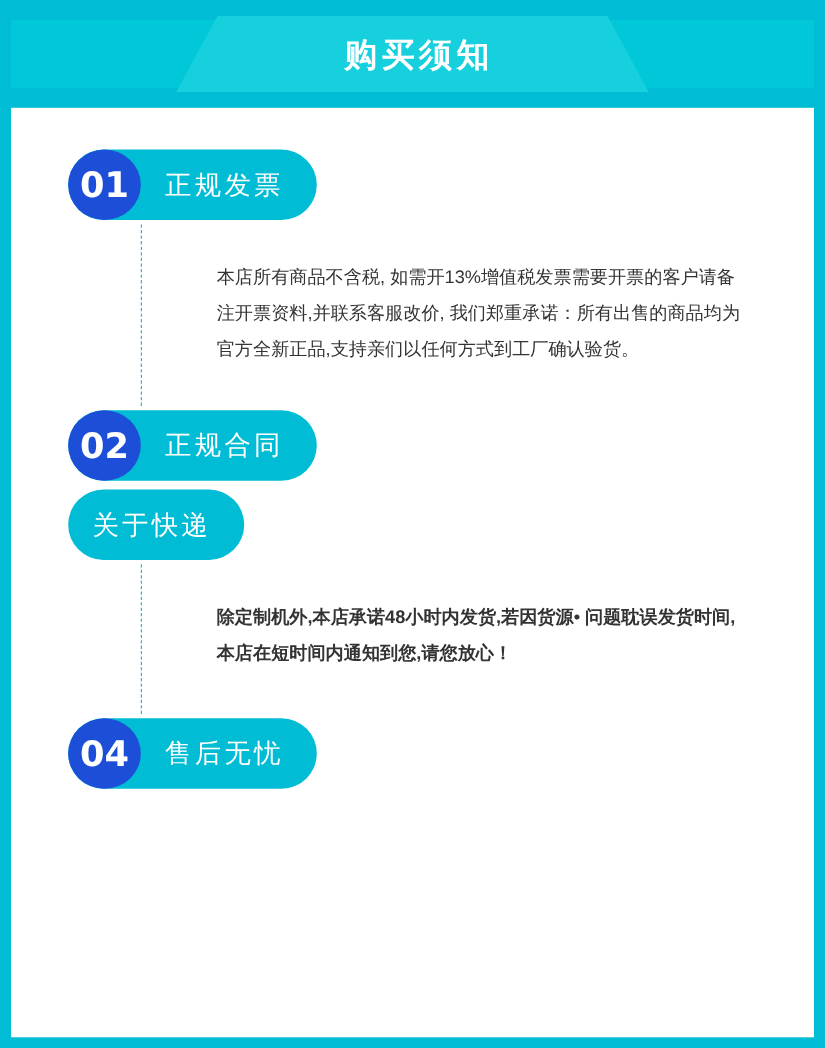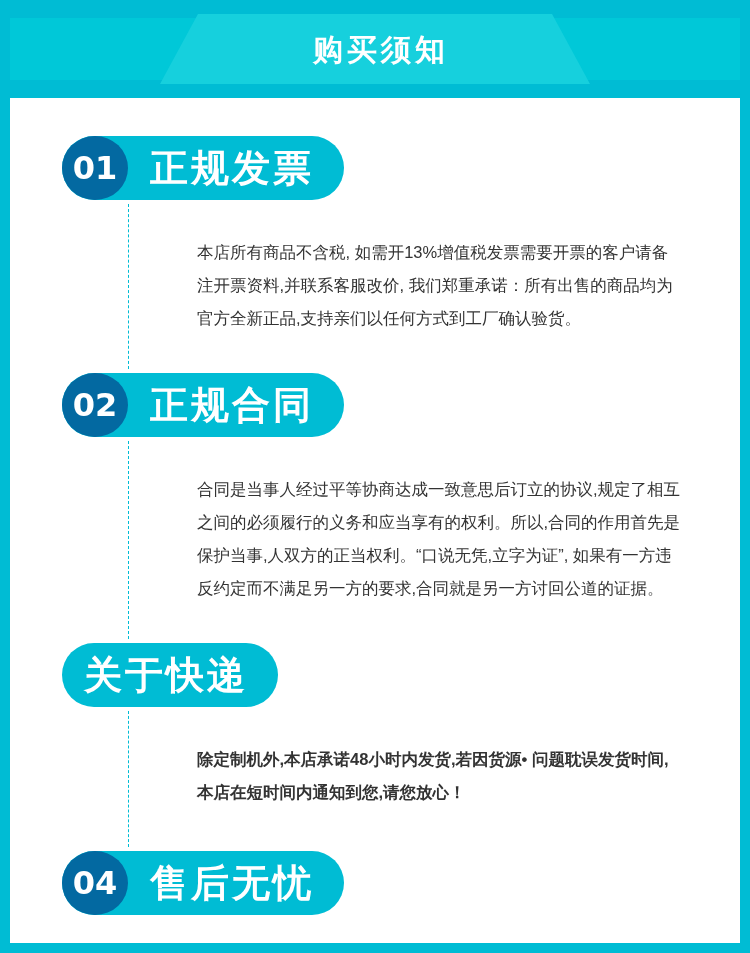--- a/index.html
+++ b/index.html
@@ -83,33 +83,33 @@
     border-radius: 34px;
     background: #00bcd4;
     padding-right: 30px;
     box-sizing: border-box;
   }
   .pill-num {
     width: 66px;
     min-width: 66px;
     height: 64px;
     border-radius: 50%;
-    background: #0369a1;
+    background: #1d4ed8;
     color: #ffffff;
     font-size: 32px;
     font-weight: bold;
     display: flex;
     align-items: center;
     justify-content: center;
     font-family: "DejaVu Sans", sans-serif;
   }
   .pill-text {
     color: #ffffff;
-    font-size: 38px;
-    font-weight: bold;
+    font-size: 24px;
+    font-weight: normal;
     letter-spacing: 3px;
     padding-left: 22px;
     white-space: nowrap;
   }
   .body-text {
     position: relative;
     margin-left: 66px;
     padding-left: 52px;
     padding-top: 16px;
     padding-bottom: 10px;
@@ -158,23 +158,20 @@
       </div>
     </div>
 
     <div class="section sec-2">
       <div class="badge-row">
         <div class="pill">
           <div class="pill-num">02</div>
           <div class="pill-text">正规合同</div>
         </div>
       </div>
-      <div class="body-text">
-        <p>合同是当事人经过平等协商达成一致意思后订立的协议,规定了相互之间的必须履行的义务和应当享有的权利。所以,合同的作用首先是保护当事,人双方的正当权利。“口说无凭,立字为证”, 如果有一方违反约定而不满足另一方的要求,合同就是另一方讨回公道的证据。</p>
-      </div>
     </div>
 
     <div class="section sec-3">
       <div class="badge-row">
         <div class="pill">
           <div class="pill-text">关于快递</div>
         </div>
       </div>
       <div class="body-text">
         <p>除定制机外,本店承诺48小时内发货,若因货源• 问题耽误发货时间, 本店在短时间内通知到您,请您放心！</p>

